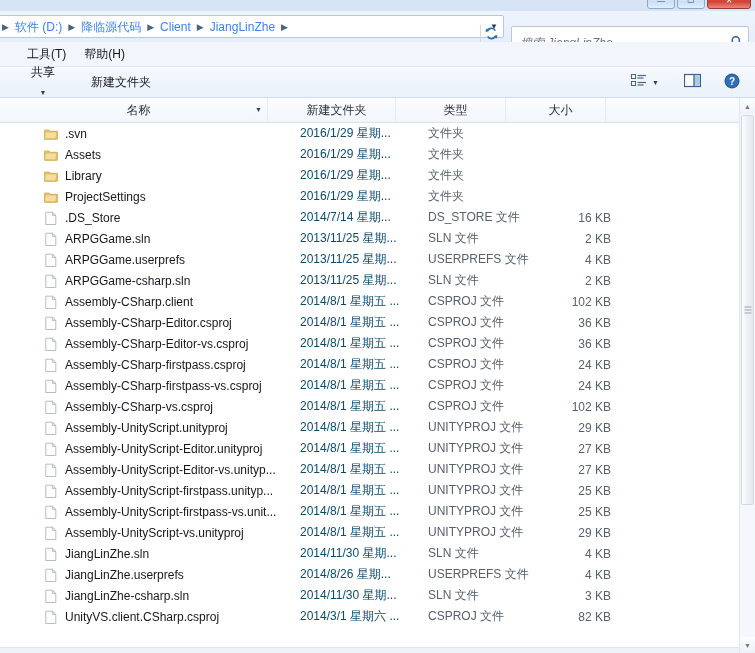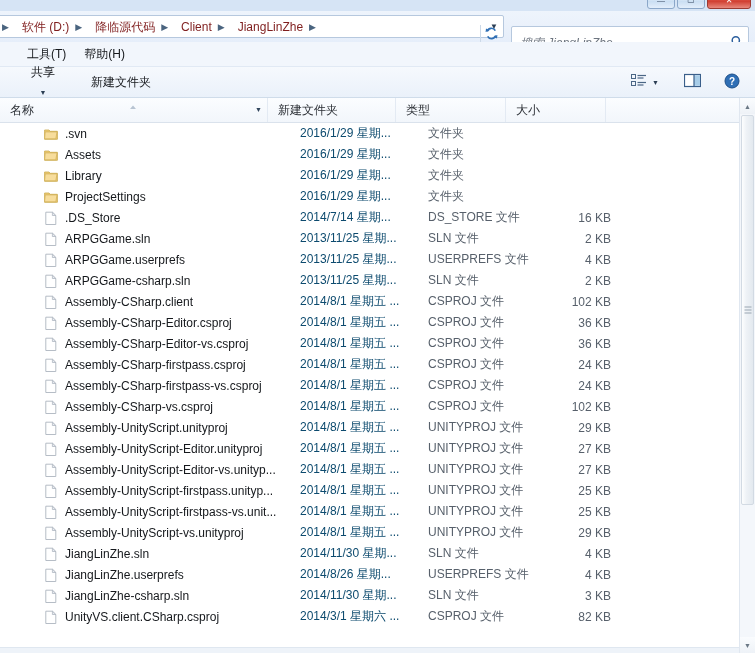--- a/index.html
+++ b/index.html
@@ -83,24 +83,23 @@
   .crumbs {
     display: flex;
     align-items: center;
     flex: 1;
     overflow: hidden;
     white-space: nowrap;
     padding-left: 2px;
   }
   .crumb {
     font-size: 12px;
-    color: #7f1d1d;
+    color: #3b82f6;
     padding: 1px 3px;
     line-height: 16px;
-    margin-left: 7px;
   }
   .crumb-sep {
     color: #4a647f;
     font-size: 9px;
     padding: 0 3px;
     line-height: 16px;
   }
   .addr-drop {
     width: 18px; height: 21px;
     display: flex; align-items: center; justify-content: center;
@@ -203,20 +202,21 @@
     height: 24px;
     display: flex;
     align-items: center;
     font-size: 12px;
     color: #2b2f35;
     border-right: 1px solid #e3eaf3;
     box-sizing: border-box;
     padding-left: 10px;
     overflow: hidden;
     white-space: nowrap;
+    justify-content: center;
   }
   .col-sort {
     position: absolute;
     left: 127px; top: 0;
     width: 12px; height: 8px;
   }
   .col-sort-caret {
     position: absolute;
     left: 255px; top: 8px;
     font-size: 7px;

